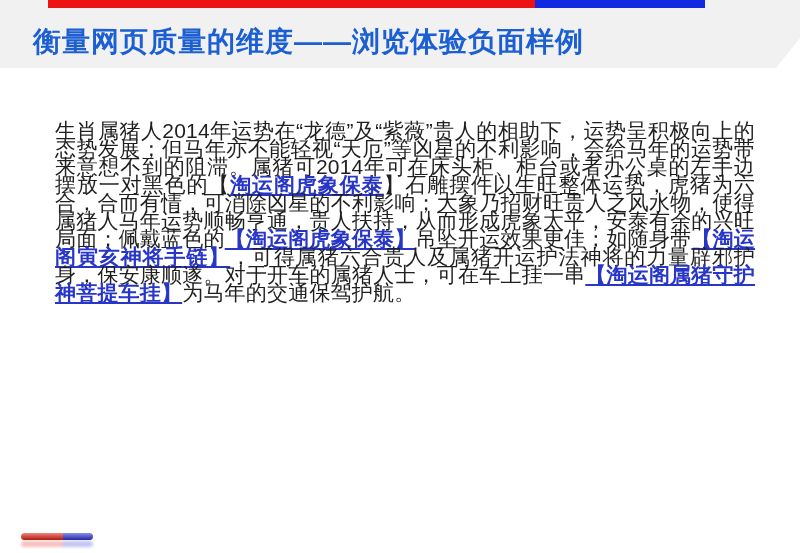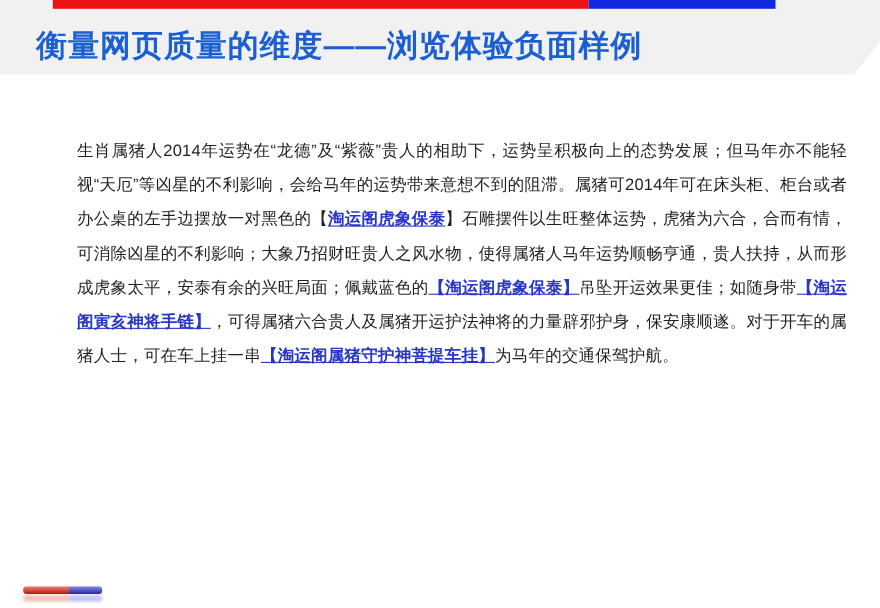--- a/index.html
+++ b/index.html
@@ -37,24 +37,24 @@
     margin: 0;
     font-size: 28px;
     line-height: 34px;
     font-weight: bold;
     letter-spacing: 1px;
     color: var(--title-blue, #1b5fd2);
     white-space: nowrap;
   }
   .body-paragraph {
     position: absolute;
-    left: 70px; top: 122px;
+    left: 55px; top: 122px;
     width: 700px;
-    font-size: 15px;
-    line-height: 31px;
+    font-size: 21px;
+    line-height: 18px;
     color: var(--body-text, #1f1f1f);
     text-align: justify;
     letter-spacing: 0.2px;
   }
   .run-normal { color: var(--body-text, #1f1f1f); }
   .run-link {
     color: var(--link-blue, #2836c8);
     font-weight: bold;
     text-decoration: underline;
     cursor: pointer;

